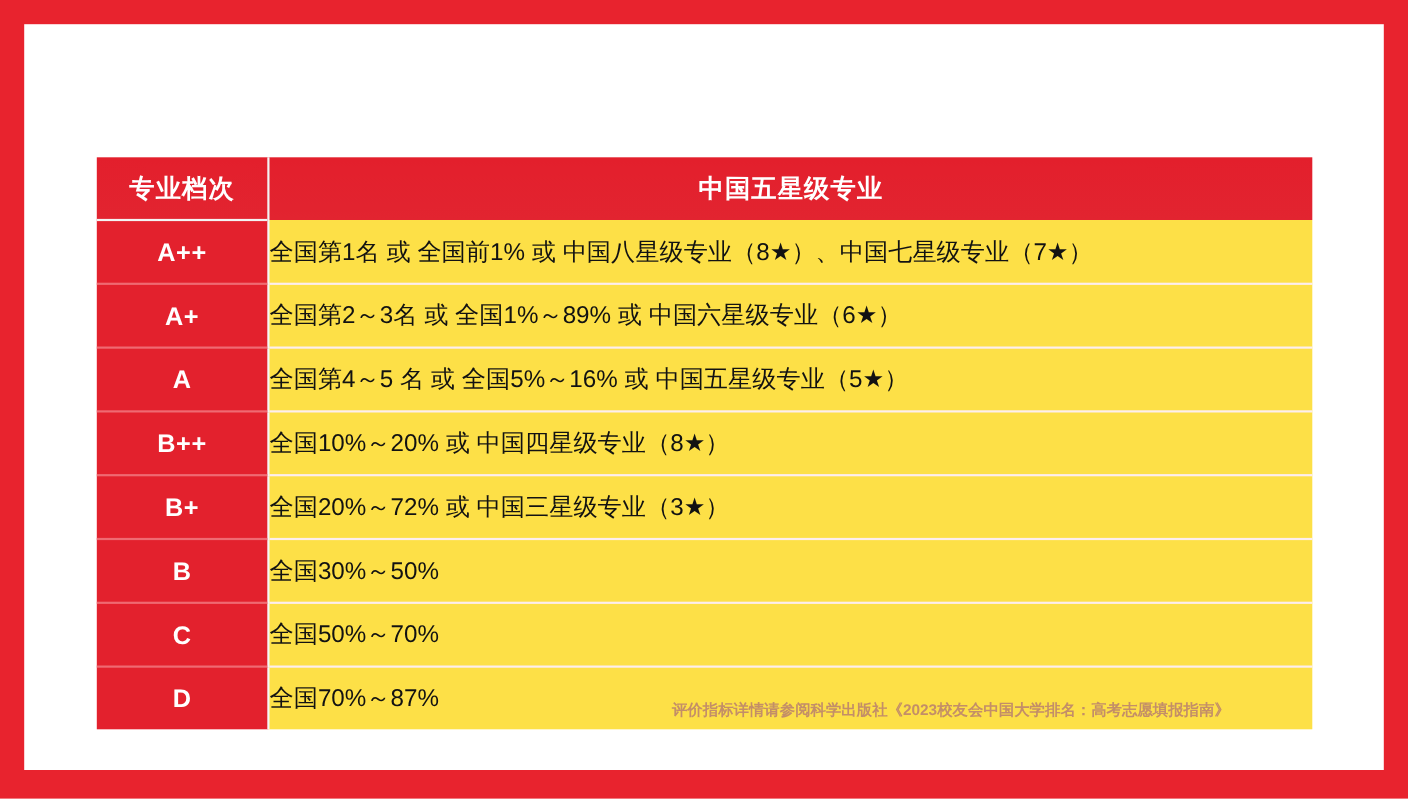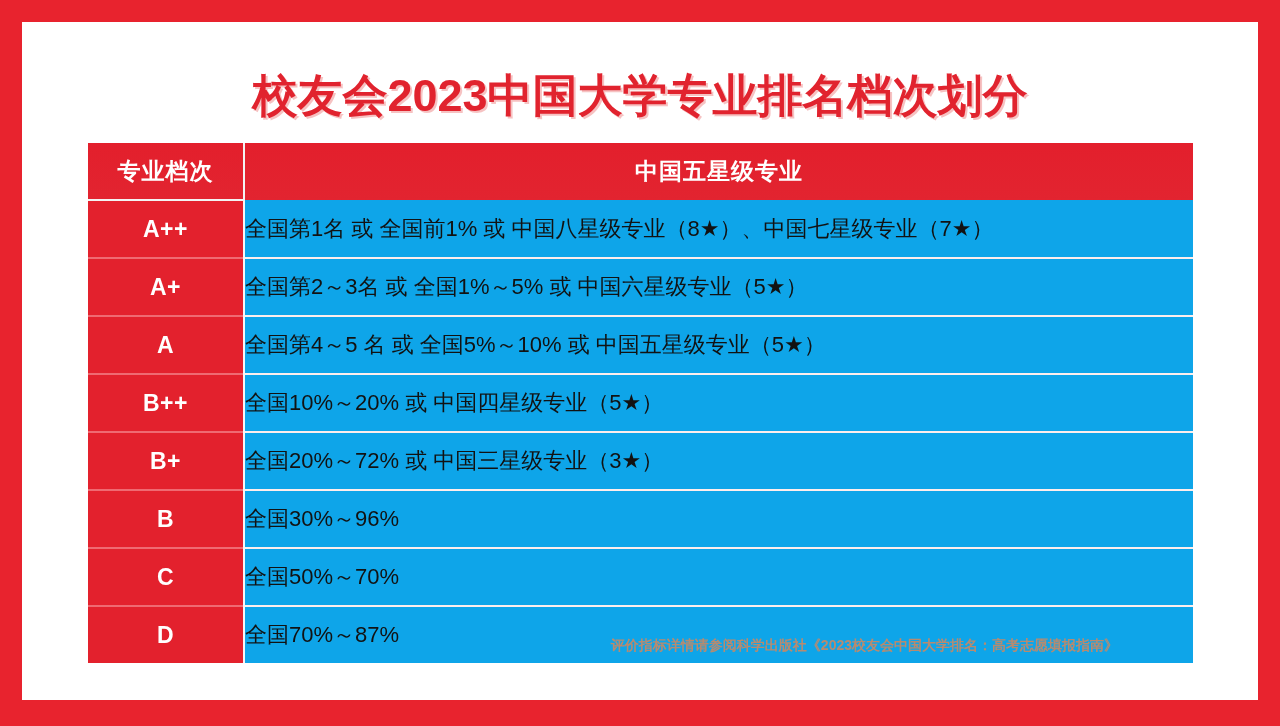--- a/index.html
+++ b/index.html
@@ -73,21 +73,21 @@
     font-size: 23px;
     font-weight: bold;
     text-align: center;
     vertical-align: middle;
     border-top: 2px solid #ef6a72;
     border-right: 2px solid #f6f6f6;
     letter-spacing: 0.5px;
   }
   .cell-method {
     height: 56px;
-    background: #0ea5e9;
+    background: #fde047;
     color: #121212;
     font-size: 22px;
     text-align: left;
     vertical-align: middle;
     padding-left: 16px;
     border-top: 2px solid #fdeeed;
     white-space: nowrap;
   }
   .row-0 .cell-grade { border-top: 2px solid #f3f3f3; }
   .row-0 .cell-method { border-top: none; }
@@ -104,57 +104,56 @@
     color: #c08a6a;
     white-space: nowrap;
     opacity: 0.95;
   }
 </style>
 </head>
 <body>
 
 <div class="frame">
 
-  <div class="title">校友会2023中国大学专业排名档次划分</div>
 
   <table class="table">
     <colgroup>
       <col class="col-grade">
       <col class="col-method">
     </colgroup>
     <thead>
       <tr>
         <th class="hdr hdr-grade">专业档次</th>
         <th class="hdr">中国五星级专业</th>
       </tr>
     </thead>
     <tbody>
       <tr class="row-0">
         <td class="cell-grade">A++</td>
         <td class="cell-method">全国第1名 或 全国前1% 或 中国八星级专业（8★）、中国七星级专业（7★）</td>
       </tr>
       <tr class="row-1">
         <td class="cell-grade">A+</td>
-        <td class="cell-method">全国第2～3名 或 全国1%～5% 或 中国六星级专业（5★）</td>
+        <td class="cell-method">全国第2～3名 或 全国1%～89% 或 中国六星级专业（6★）</td>
       </tr>
       <tr class="row-2">
         <td class="cell-grade">A</td>
-        <td class="cell-method">全国第4～5 名 或 全国5%～10% 或 中国五星级专业（5★）</td>
+        <td class="cell-method">全国第4～5 名 或 全国5%～16% 或 中国五星级专业（5★）</td>
       </tr>
       <tr class="row-3">
         <td class="cell-grade">B++</td>
-        <td class="cell-method">全国10%～20% 或 中国四星级专业（5★）</td>
+        <td class="cell-method">全国10%～20% 或 中国四星级专业（8★）</td>
       </tr>
       <tr class="row-4">
         <td class="cell-grade">B+</td>
         <td class="cell-method">全国20%～72% 或 中国三星级专业（3★）</td>
       </tr>
       <tr class="row-5">
         <td class="cell-grade">B</td>
-        <td class="cell-method">全国30%～96%</td>
+        <td class="cell-method">全国30%～50%</td>
       </tr>
       <tr class="row-6">
         <td class="cell-grade">C</td>
         <td class="cell-method">全国50%～70%</td>
       </tr>
       <tr class="row-7">
         <td class="cell-grade">D</td>
         <td class="cell-method">全国70%～87%</td>
       </tr>
     </tbody>

